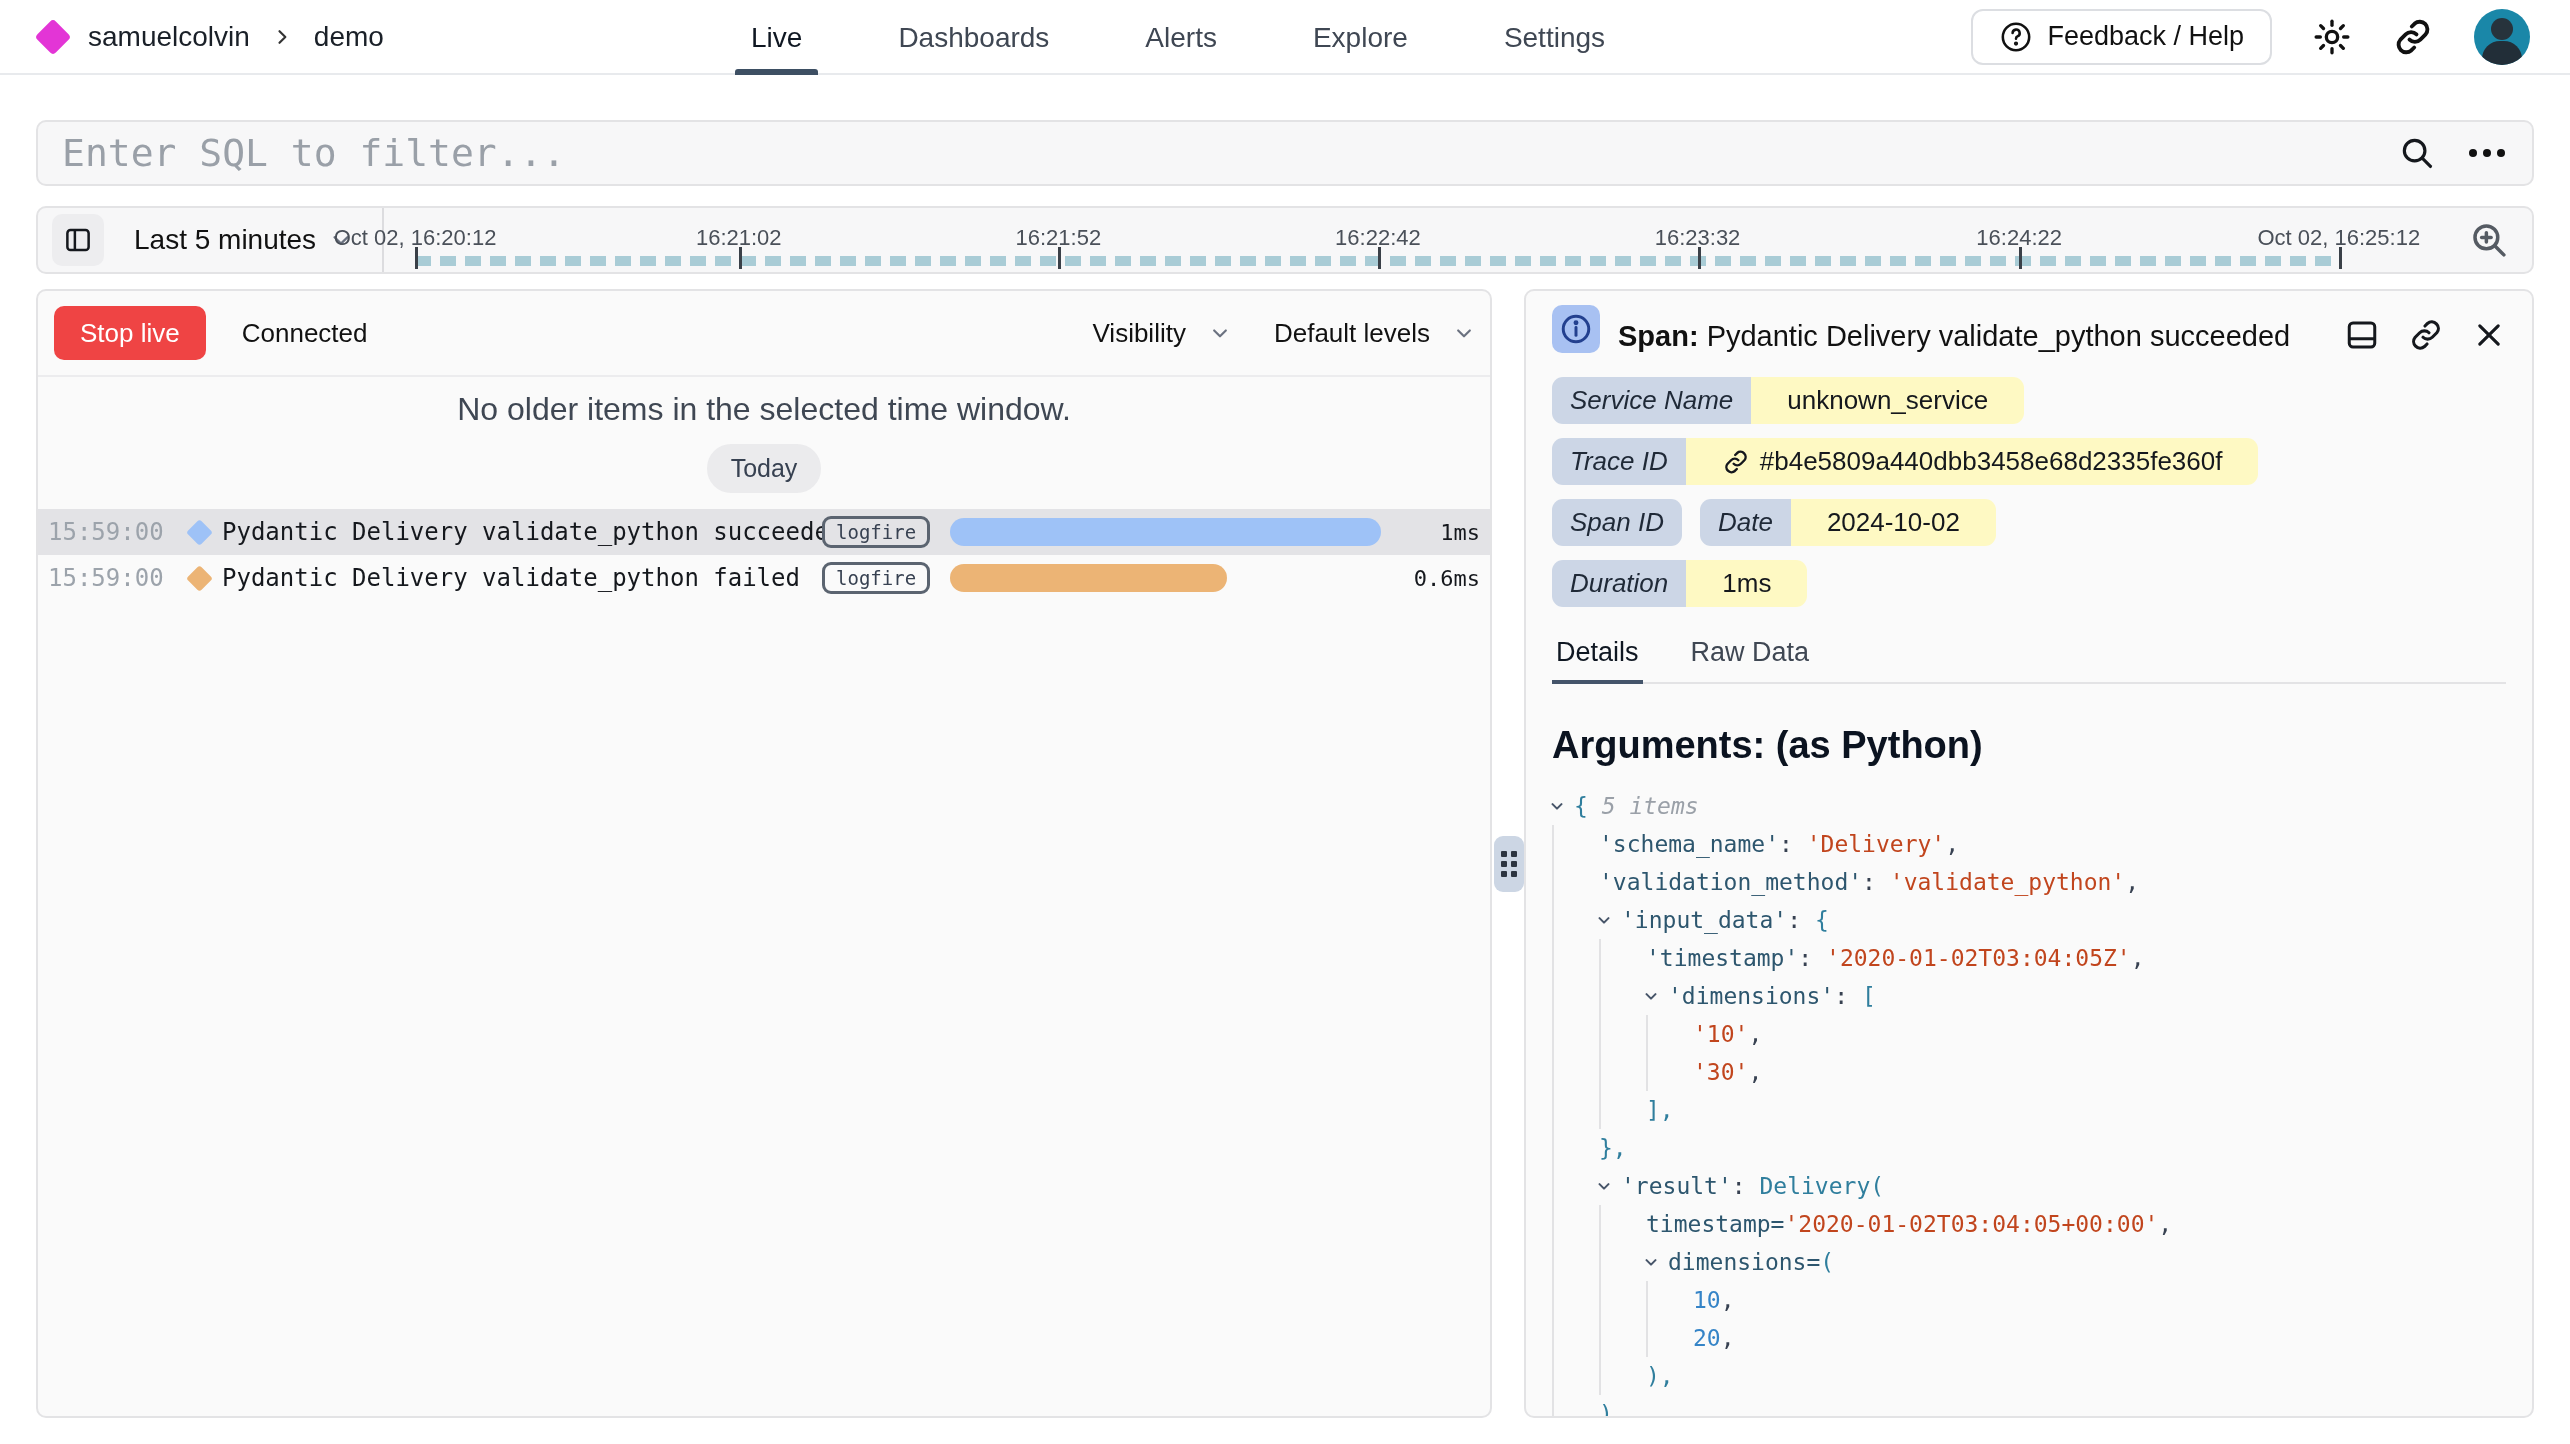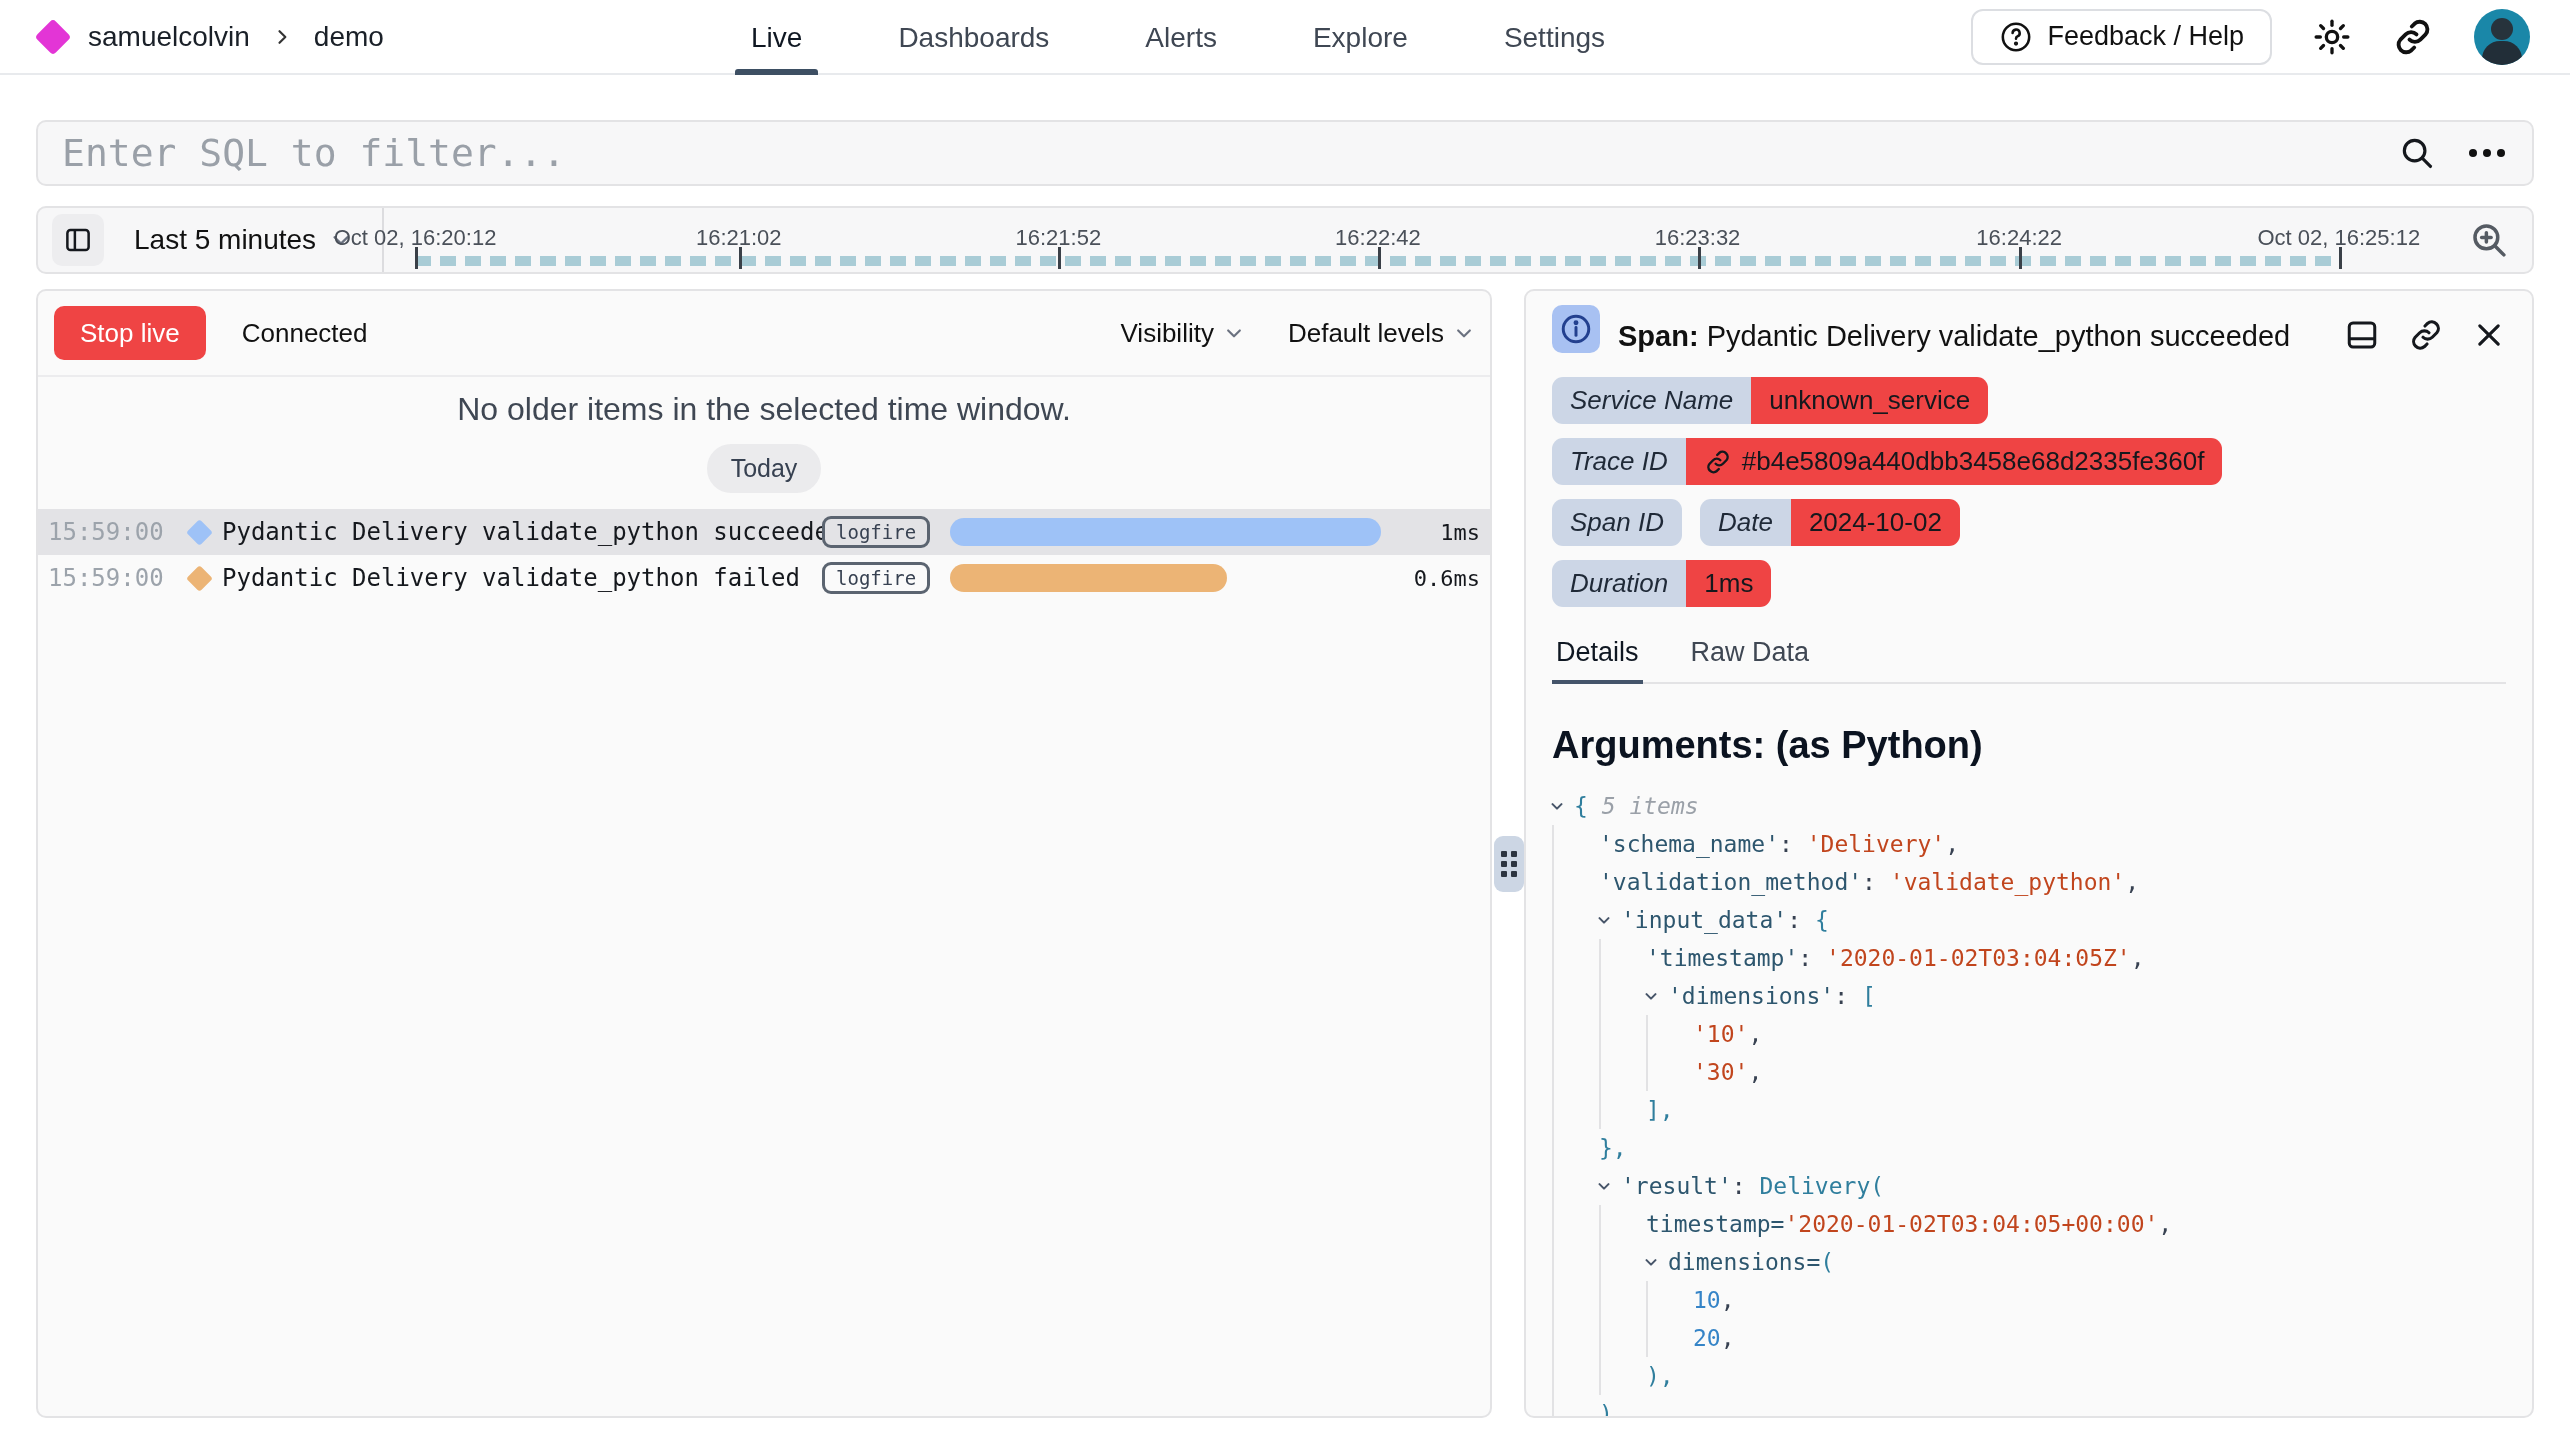--- a/index.html
+++ b/index.html
@@ -48,21 +48,21 @@
 
   
   .card { position:absolute; top:289px; height:1129px; background:#fafafa; border:2px solid #e3e3e5; border-radius:10px; }
   .live-card { left:36px; width:1456px; }
   .detail-card { left:1524px; width:1010px; padding:0 26px; overflow:hidden; }
 
   .live-header { height:86px; display:flex; align-items:center; padding:0 16px; border-bottom:2px solid #ececee; }
   .btn-stop { height:54px; padding:0 26px; background:#ef4444; color:#fff; font-size:26px; border:none; border-radius:10px; cursor:pointer; }
   .connected { margin-left:36px; font-size:26px; color:#111; }
   .live-header-right { margin-left:auto; display:flex; align-items:center; gap:44px; }
-  .dd { display:flex; align-items:center; gap:10px; font-size:26px; color:#111; cursor:pointer; }
+  .dd { display:flex; align-items:center; gap:24px; font-size:26px; color:#111; cursor:pointer; }
 
   .live-body { position:relative; }
   .empty-msg { margin-top:14px; text-align:center; font-size:32px; color:#3f4753; }
   .today-wrap { display:flex; justify-content:center; margin-top:16px; }
   .today-pill { background:#ebebed; border-radius:24px; padding:10px 24px; font-size:25px; color:#374151; cursor:pointer; }
   .rows { margin-top:16px; }
   .log-row { height:46px; display:flex; align-items:center; padding:0 10px; cursor:pointer; }
   .log-row.selected { background:#e3e3e6; }
   .lr-time { width:128px; font-size:24px; color:#9ca3ab; }
   .lr-diamond-box { width:46px; display:flex; justify-content:center; }
@@ -83,21 +83,21 @@
   .detail-header { display:flex; align-items:flex-end; margin-top:14px; }
   .info-chip { width:48px; height:48px; background:#a8c1f2; border-radius:10px; display:flex; align-items:center; justify-content:center; }
   .detail-title { margin-left:18px; font-size:29px; color:#111; white-space:nowrap; overflow:hidden; }
   .detail-title b { font-weight:700; }
   .detail-actions { margin-left:auto; display:flex; align-items:center; gap:28px; }
 
   .badges { margin-top:24px; display:flex; flex-direction:column; gap:14px; }
   .badge-row { display:flex; gap:18px; }
   .badge { display:flex; border-radius:11px; overflow:hidden; font-size:26px; }
   .badge .b-label { background:#ccd6e6; color:#1f2937; font-style:italic; padding:8px 18px; display:flex; align-items:center; }
-  .badge .b-value { background:#ef4444; color:#15181d; padding:8px 18px; display:flex; align-items:center; gap:10px; }
+  .badge .b-value { background:#fef9c3; color:#15181d; padding:8px 36px; display:flex; align-items:center; gap:10px; }
 
   .detail-tabs { margin-top:30px; border-bottom:2px solid #e3e3e5; display:flex; gap:44px; }
   .d-tab { position:relative; padding:0 4px 14px; font-size:27px; color:#3f4753; cursor:pointer; }
   .d-tab.active { color:#0f1722; }
   .d-tab.active::after { content:""; position:absolute; left:0; right:0; bottom:-2px; height:4px; background:#44546a; }
 
   .args-heading { margin-top:40px; font-size:38px; font-weight:700; color:#0b1320; }
 
   .code { margin-top:20px; font-family:"DejaVu Sans Mono", monospace; font-size:23px; line-height:38px; color:#374151; }
   .code-line { white-space:pre; display:flex; align-items:center; }

